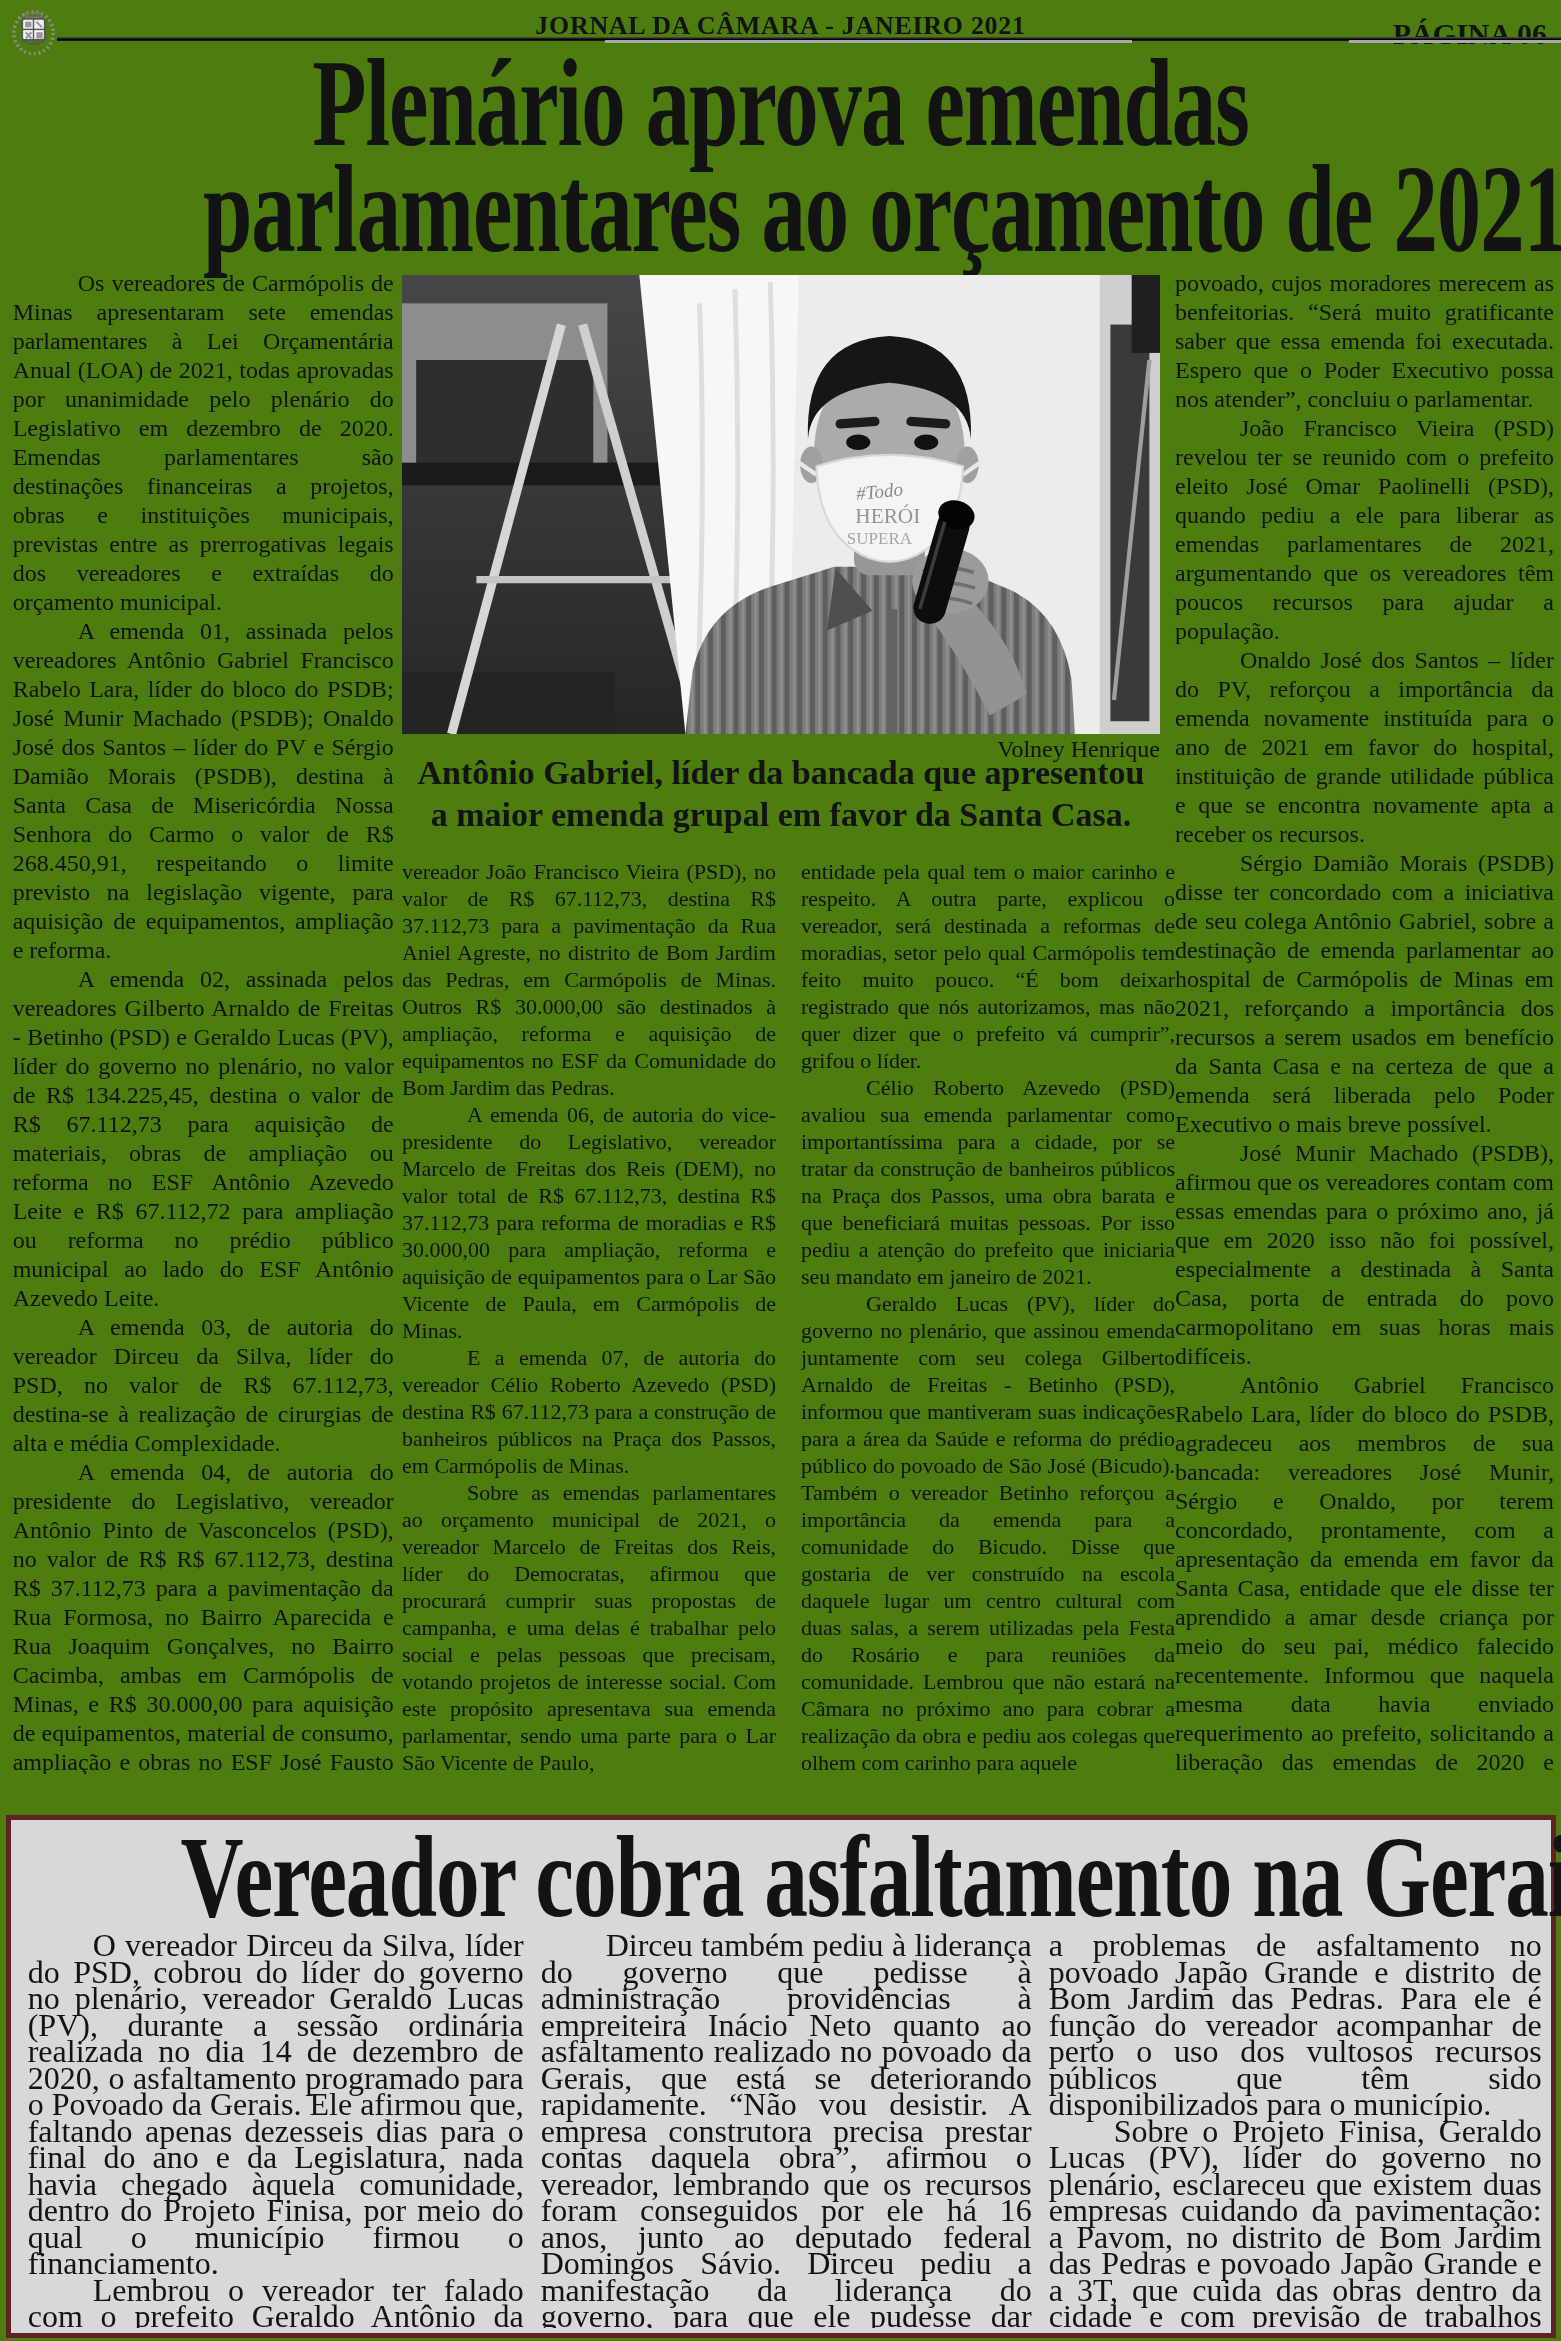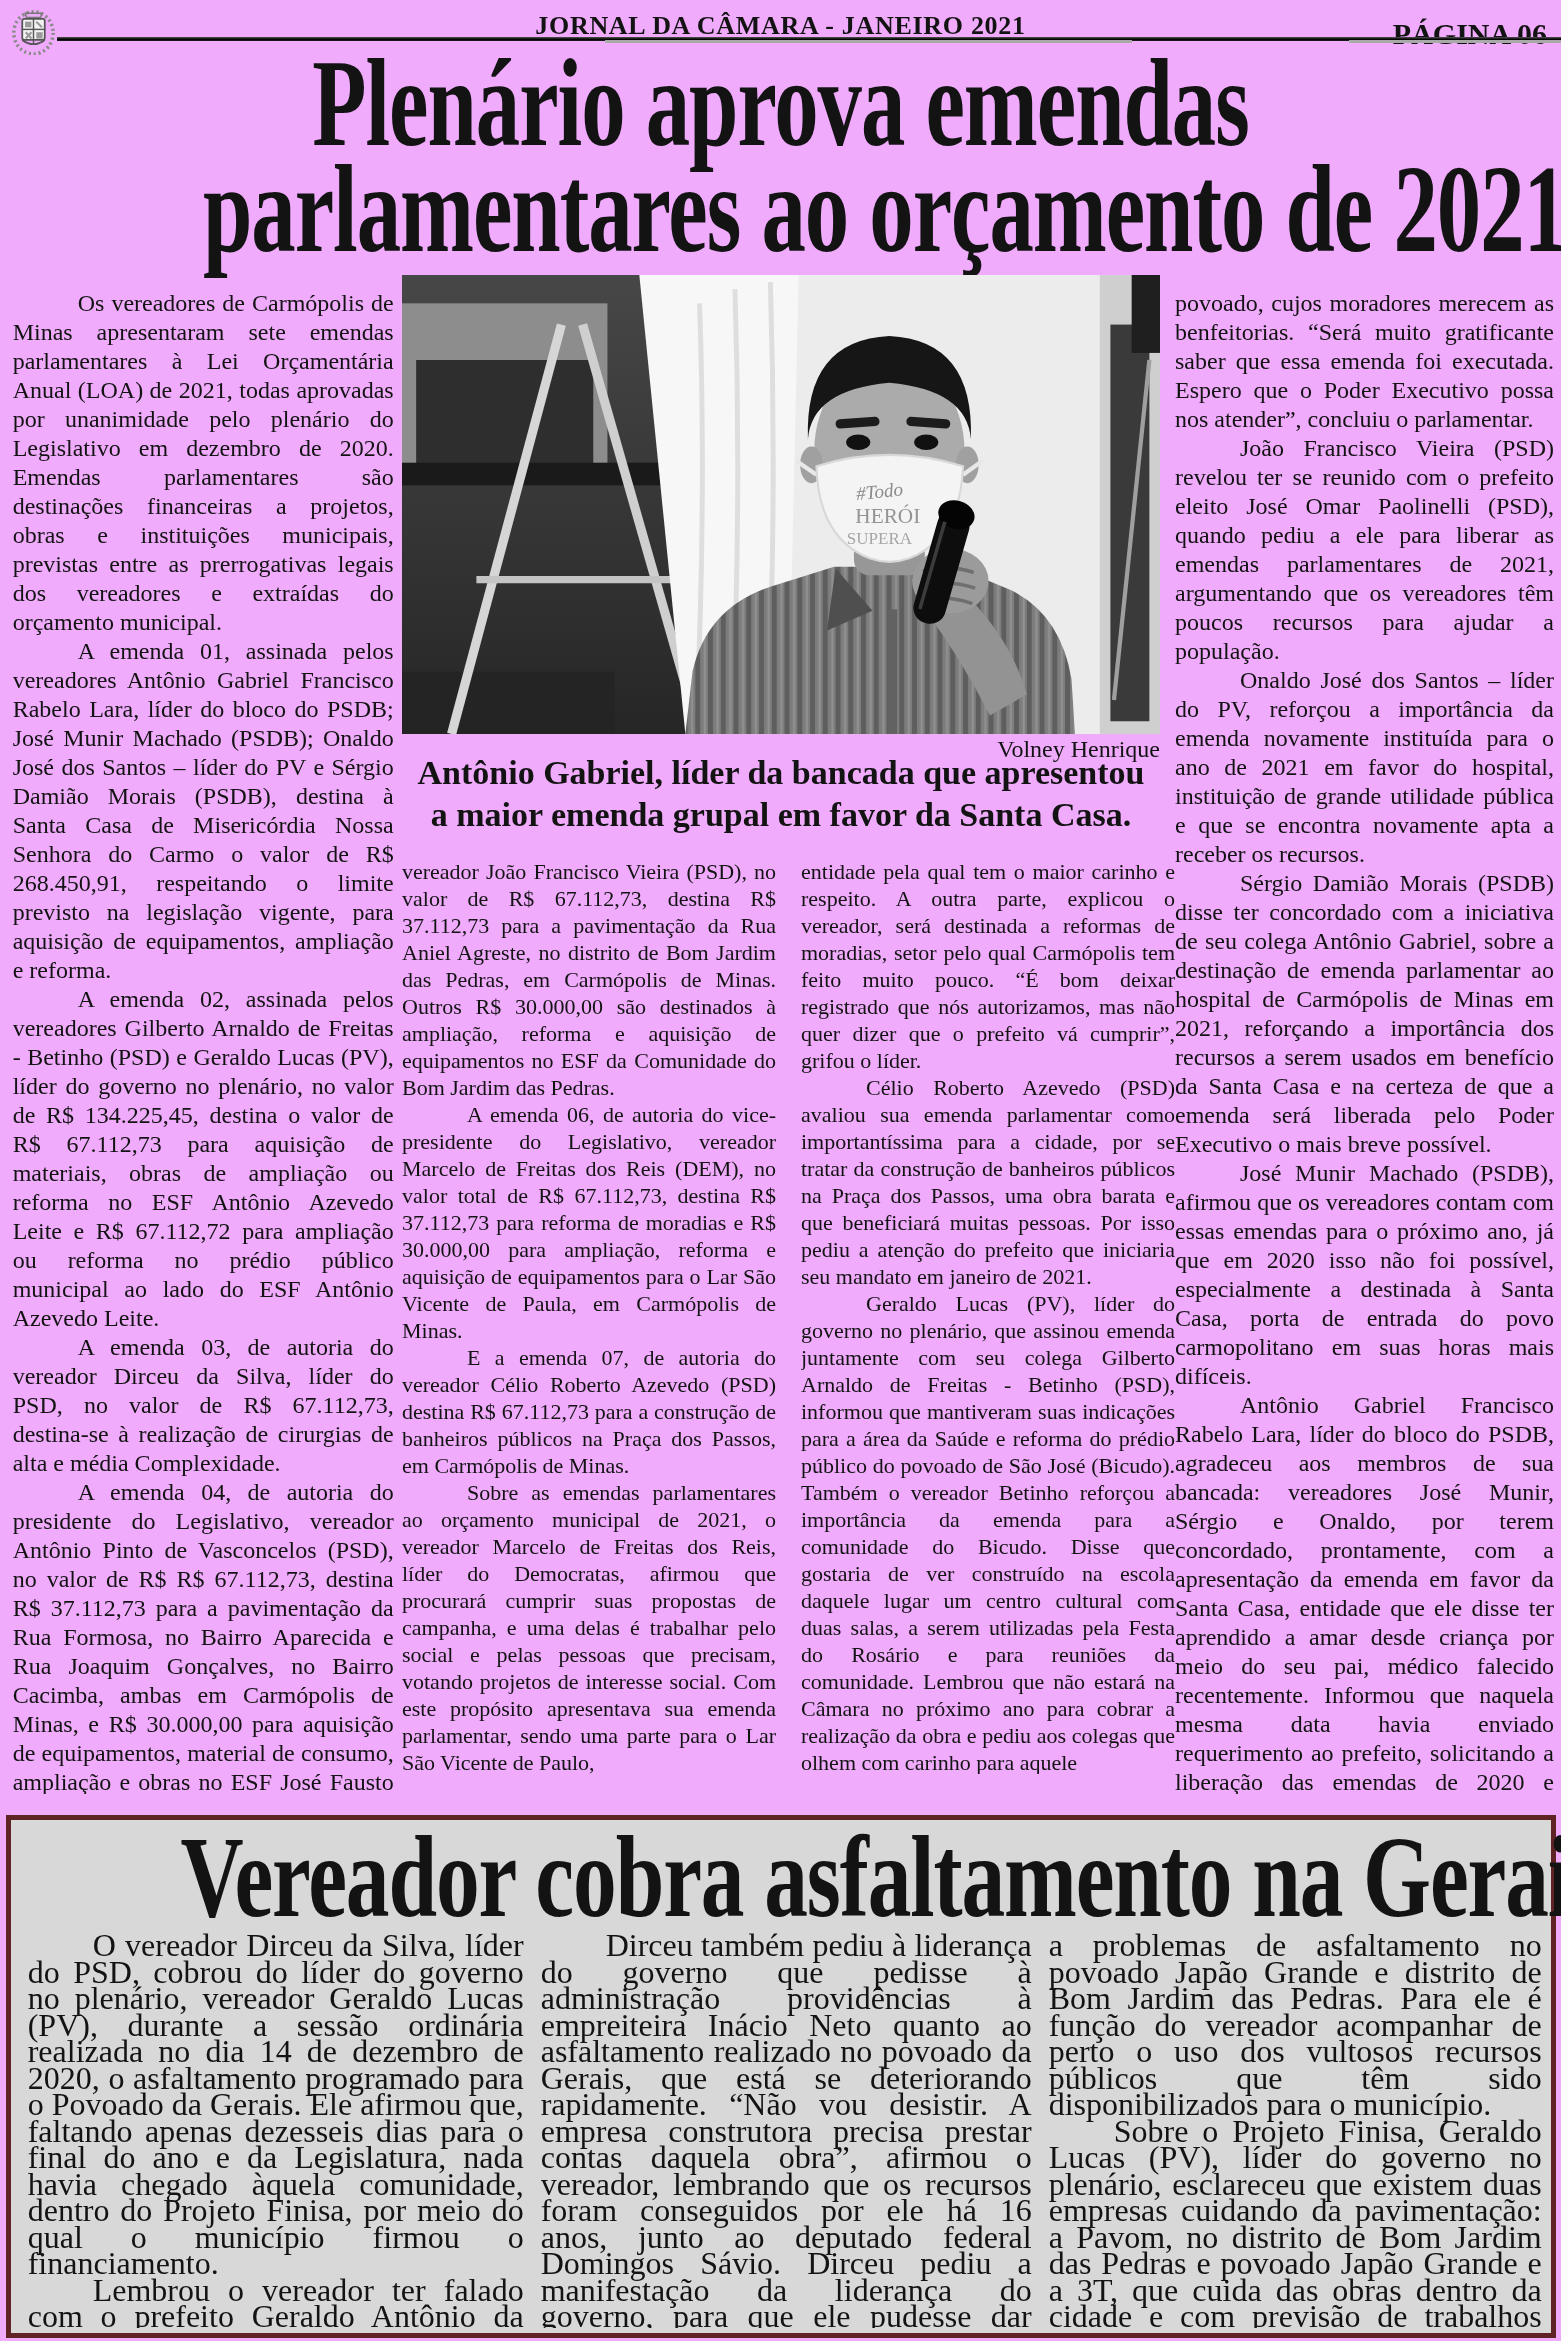--- a/index.html
+++ b/index.html
@@ -1,36 +1,36 @@
 <!DOCTYPE html>
 <html style="font-size:11.3px"><head>
 <meta charset="utf-8">
 <style>
   html,body{margin:0;padding:0;background:#ffffff;}
-  #page{position:relative;width:1561px;height:2342px;background:#f0abfc;overflow:hidden;
+  #page{position:relative;width:1561px;height:2342px;background:#4d7c0f;overflow:hidden;
         font-family:"Liberation Serif", serif;color:#131313;}
 
   
   .masthead-title{position:absolute;top:11.3px;left:0;width:100%;text-align:center;
       font-size:26px;font-weight:bold;letter-spacing:0.7px;}
   .page-label{position:absolute;top:8.5px;right:14px;font-size:30px;font-weight:bold;margin-top:8px;}
   .logo{position:absolute;top:8.5px;left:11.3px;width:45px;height:47px;}
   .rule-main{position:absolute;top:37px;left:57px;width:1504px;height:3.5px;
       background:linear-gradient(to bottom,#555,#000 60%,#222);}
   .rule-g1{position:absolute;top:40px;left:605px;width:527px;height:2.8px;background:#a9a9a9;}
   .rule-g2{position:absolute;top:40px;left:1349px;width:212px;height:2.8px;background:#a9a9a9;}
 
   
   .headline1{position:absolute;top:50px;left:0;width:100%;text-align:center;font-weight:bold;}
   .headline1 .hl{display:block;white-space:nowrap;font-size:120px;line-height:106px;
       transform:scale(0.74,1.04);transform-origin:center;letter-spacing:-1.4px;}
 
   
   .col{position:absolute;text-align:justify;overflow:hidden;}
-  .col-a{font-size:24px;line-height:29px;margin-top:20px;}
+  .col-a{font-size:24px;line-height:29px;}
   .col-b{font-size:22px;line-height:27px;}
   .para{margin:0;text-indent:65px;}
   .para.noindent{text-indent:0;}
 
   
   .photo{position:absolute;left:402px;top:275px;width:758px;height:459px;background:#e9e9e9;}
   .photo svg{display:block;width:100%;height:100%;}
   .credit{position:absolute;left:402px;top:736px;width:758px;text-align:right;font-size:24px;}
   .caption{position:absolute;left:381px;top:752px;width:800px;text-align:center;
       font-weight:bold;font-size:34px;line-height:42px;}

